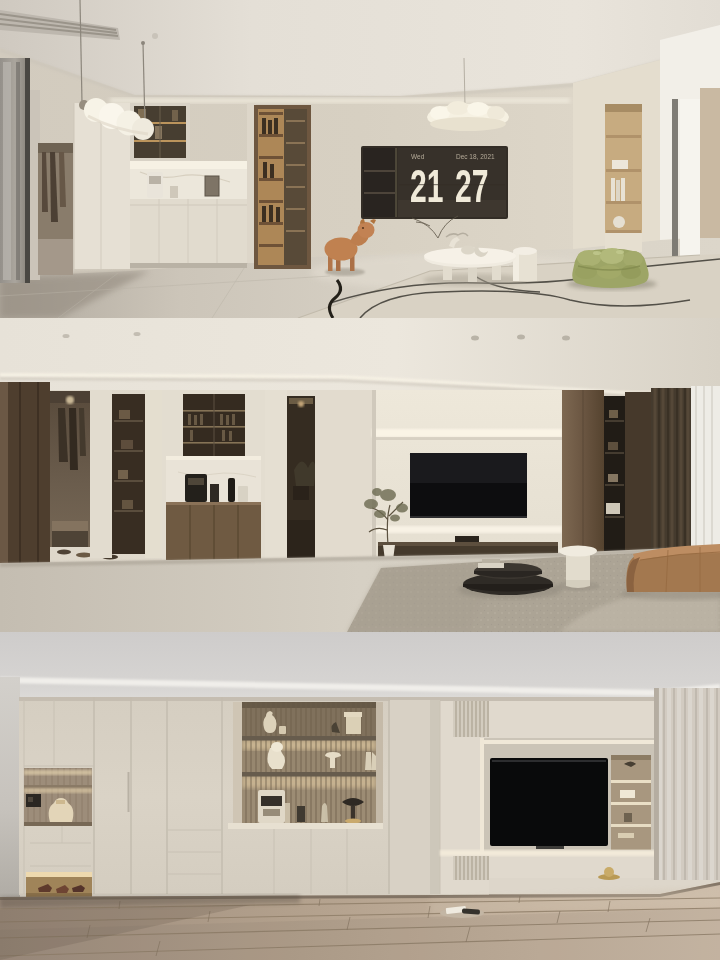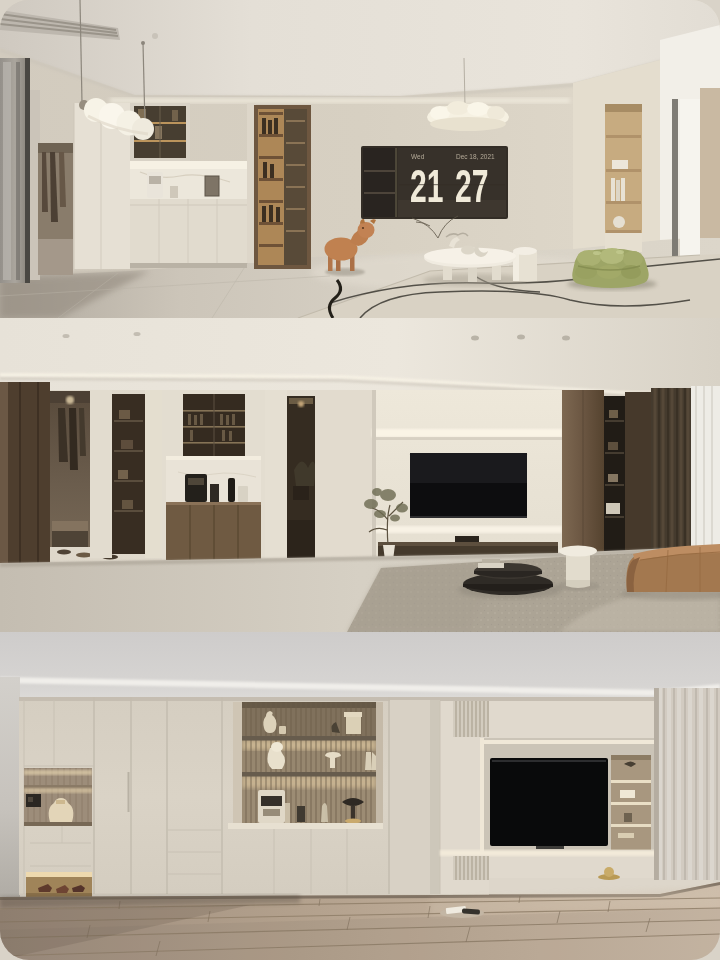--- a/index.html
+++ b/index.html
@@ -1,16 +1,16 @@
 <!DOCTYPE html>
 <html><head>
 <meta charset="utf-8">
 <style>
 html,body{margin:0;padding:0;background:#d9d3c8;font-family:"Liberation Sans",sans-serif;}
-#stage{position:relative;width:720px;height:960px;overflow:hidden;border-radius:29px;}
+#stage{position:relative;width:720px;height:960px;overflow:hidden;}
 svg{display:block;}
 </style>
 </head>
 <body>
 <div id="stage">
 <svg width="720" height="960" viewBox="0 0 720 960">
 <defs>
 <linearGradient id="ceil1" x1="0" y1="0" x2="1" y2="0">
  <stop offset="0" stop-color="#cfc9c0"></stop>
           <stop offset="0.35" stop-color="#e4dfd6"></stop>

